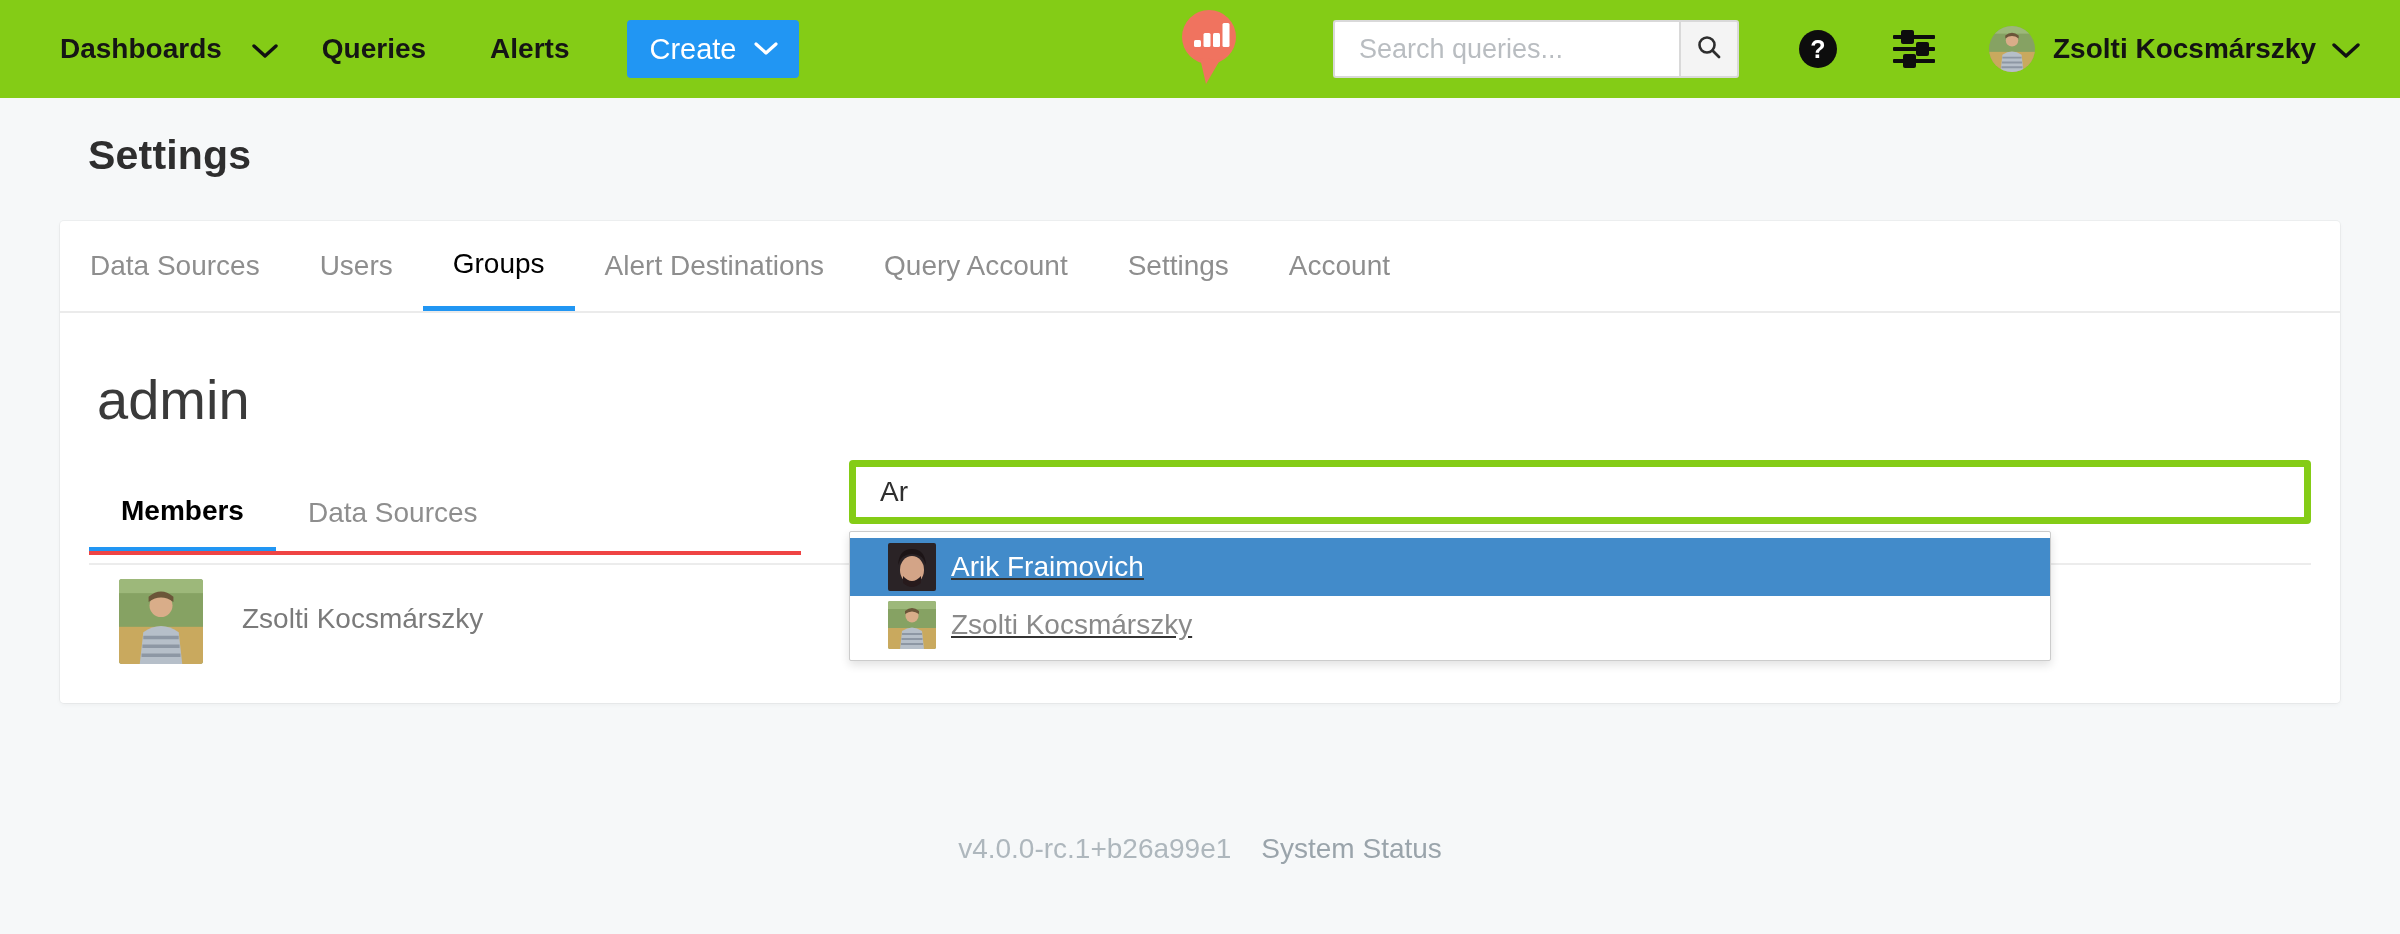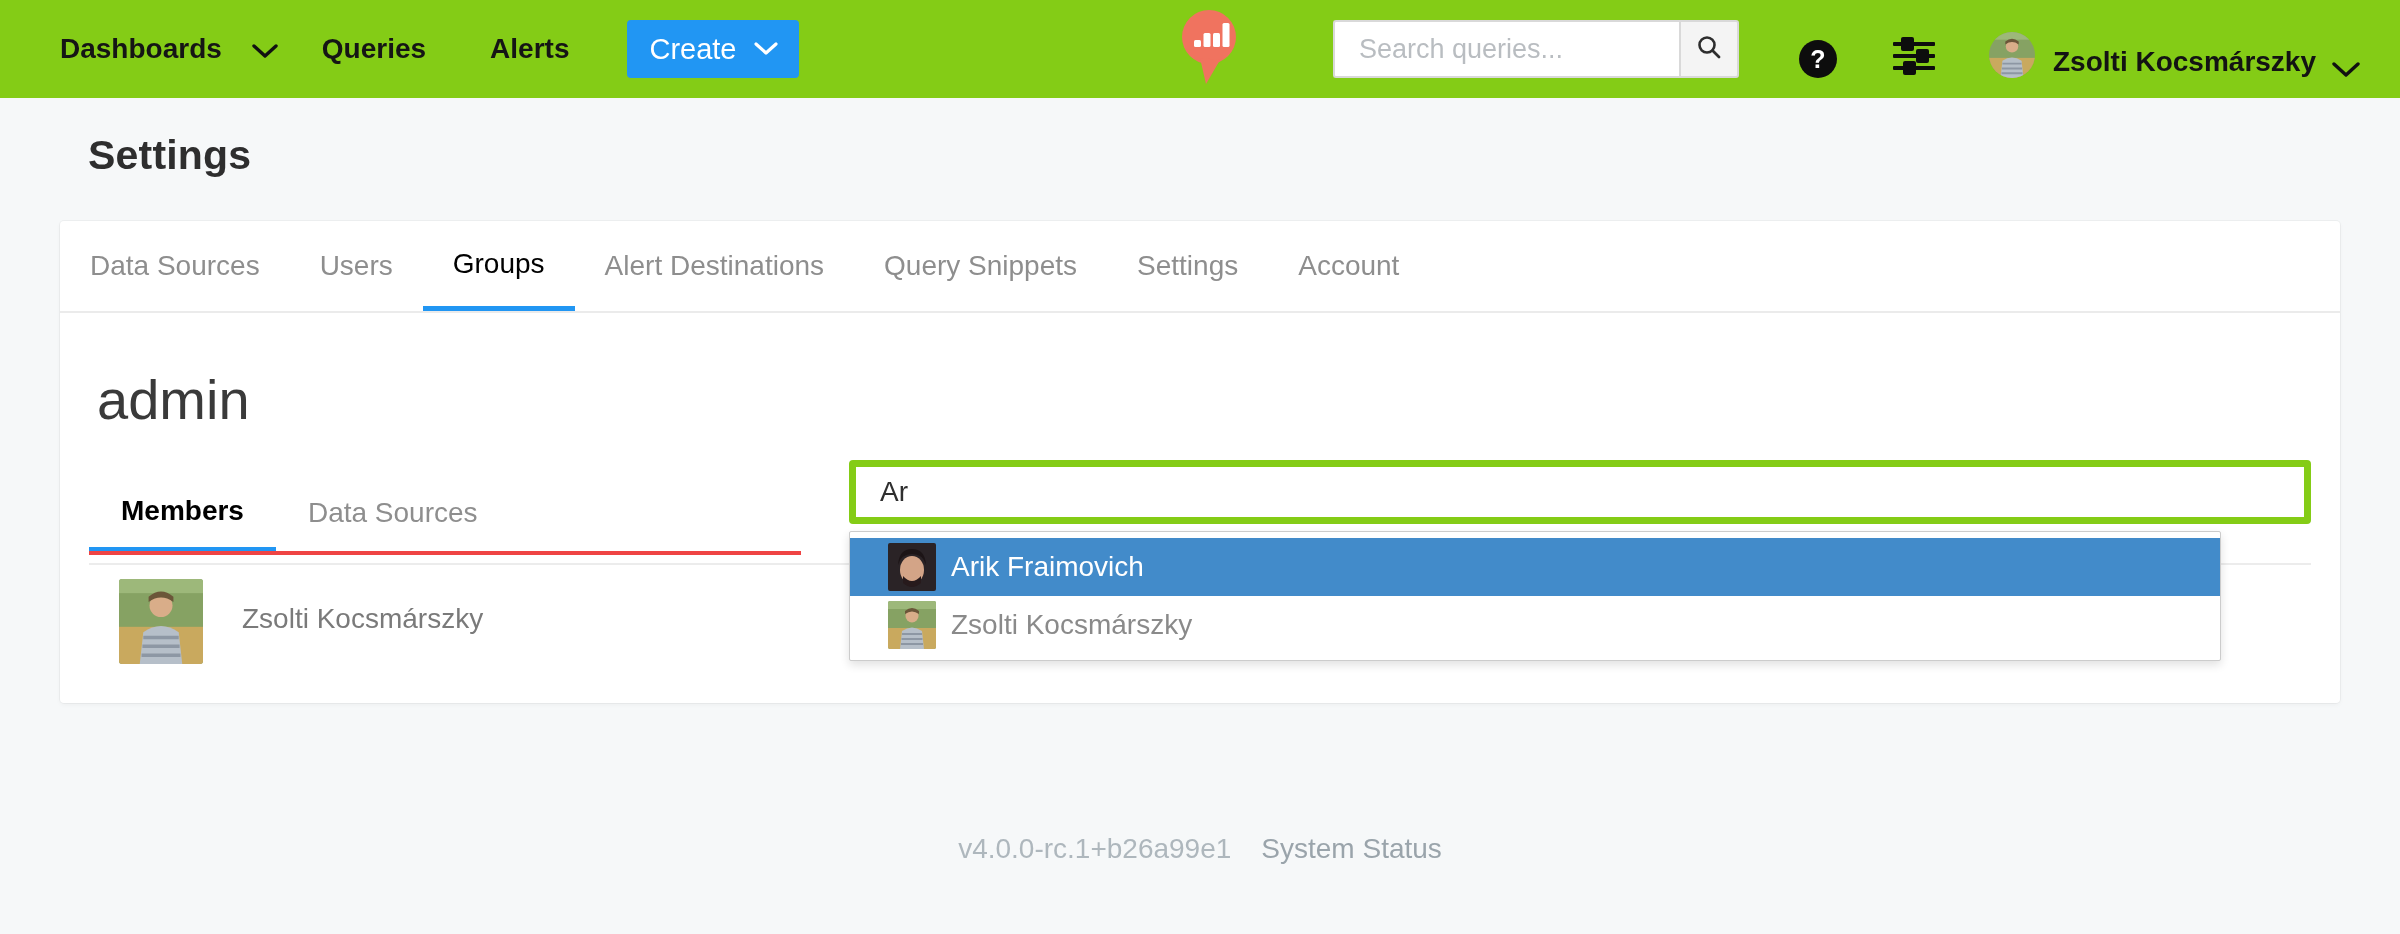--- a/index.html
+++ b/index.html
@@ -28,21 +28,21 @@
   .nav-dash-chev { margin-right:44px; margin-top:4px; }
   .nav-queries { margin-right:64px; }
   .nav-alerts { margin-right:58px; }
   .create-btn {
     width:172px; height:58px; border:none; border-radius:4px;
     background:#2196f3; color:#fff; font-size:29px; font-weight:400;
     display:flex; align-items:center; justify-content:center; gap:17px;
     cursor:pointer; font-family:"Liberation Sans", sans-serif;
   }
   .logo { position:absolute; left:1182px; top:10px; width:54px; height:80px; cursor:pointer; }
-  .nav-right { margin-left:auto; display:flex; align-items:flex-end; }
+  .nav-right { margin-left:auto; display:flex; align-items:center; }
   .searchbox { display:flex; align-items:center; }
   .searchbox input {
     width:346px; height:58px; border:2px solid #d9d9d9; border-right:none;
     border-radius:3px 0 0 3px; padding:0 20px 0 24px; font-size:27px;
     color:#333; outline:none; font-family:"Liberation Sans", sans-serif;
   }
   .searchbox input::placeholder { color:#b9bdc1; }
   .search-btn {
     width:60px; height:58px; border:2px solid #d9d9d9; background:#f4f4f4;
     border-radius:0 3px 3px 0; display:flex; align-items:center; justify-content:center;
@@ -121,23 +121,23 @@
   }
 
   
   .picker-input {
     position:absolute; left:789px; top:147px; width:1462px; height:64px;
     border:7px solid #84cc16; border-radius:4px; background:#fff;
     padding:0 24px; font-size:28px; color:#2f2f2f; outline:none;
     font-family:"Liberation Sans", sans-serif;
   }
   .dropdown {
-    position:absolute; left:789px; top:218px; width:1372px;
+    position:absolute; left:789px; top:218px; width:1202px;
     background:#fff; border:1px solid #cccccc; border-radius:2px;
-    box-shadow:0 4px 10px rgba(0,0,0,0.12); padding:6px 0; z-index:5;
+    box-shadow:0 4px 10px rgba(0,0,0,0.12); padding:6px 0; z-index:5;text-decoration:underline;
   }
   .option {
     height:58px; display:flex; align-items:center;
     padding-left:38px; font-size:28px; color:#8a8a8a; cursor:pointer;
   }
   .option.highlighted { background:#428bca; color:#ffffff; }
   .opt-avatar {
     width:48px; height:48px; border-radius:2px; overflow:hidden;
     flex-shrink:0; margin-right:15px;
   }
@@ -236,21 +236,21 @@
 
 <h2 class="page-title">Settings</h2>
 
 <section class="card">
 
   <nav class="tabs">
     <div class="tab">Data Sources</div>
     <div class="tab">Users</div>
     <div class="tab active">Groups</div>
     <div class="tab">Alert Destinations</div>
-    <div class="tab">Query Snippets</div>
+    <div class="tab">Query Account</div>
     <div class="tab">Settings</div>
     <div class="tab">Account</div>
   </nav>
 
   <div class="card-body">
     <h3 class="group-title">admin</h3>
 
     <div class="subtabs">
       <div class="subtab active">Members</div>
       <div class="subtab">Data Sources</div>

